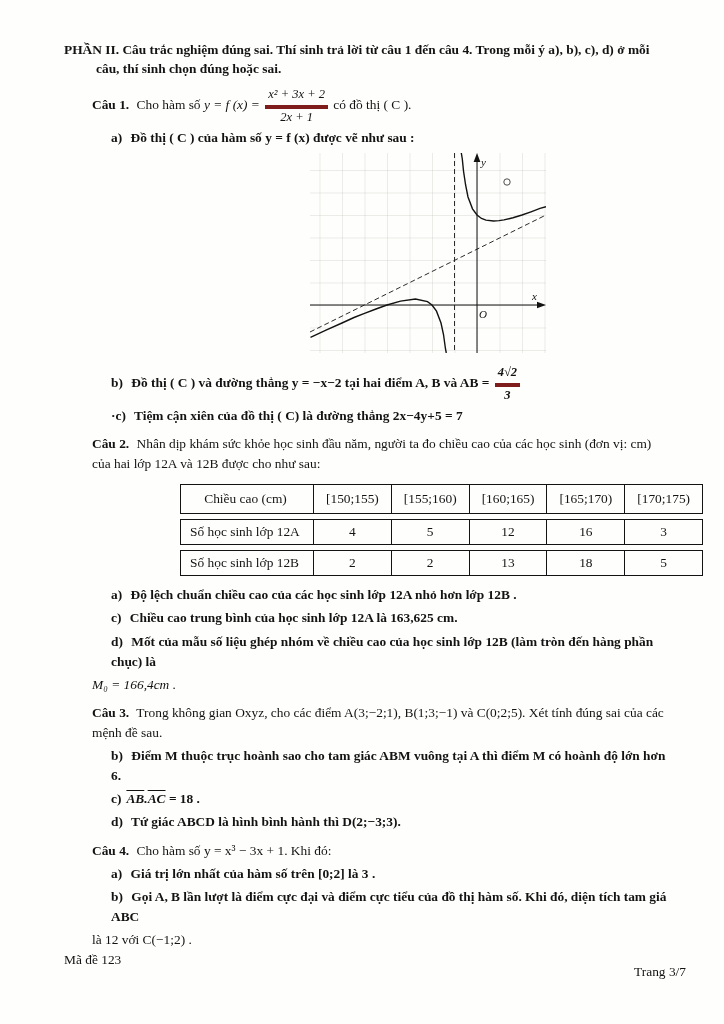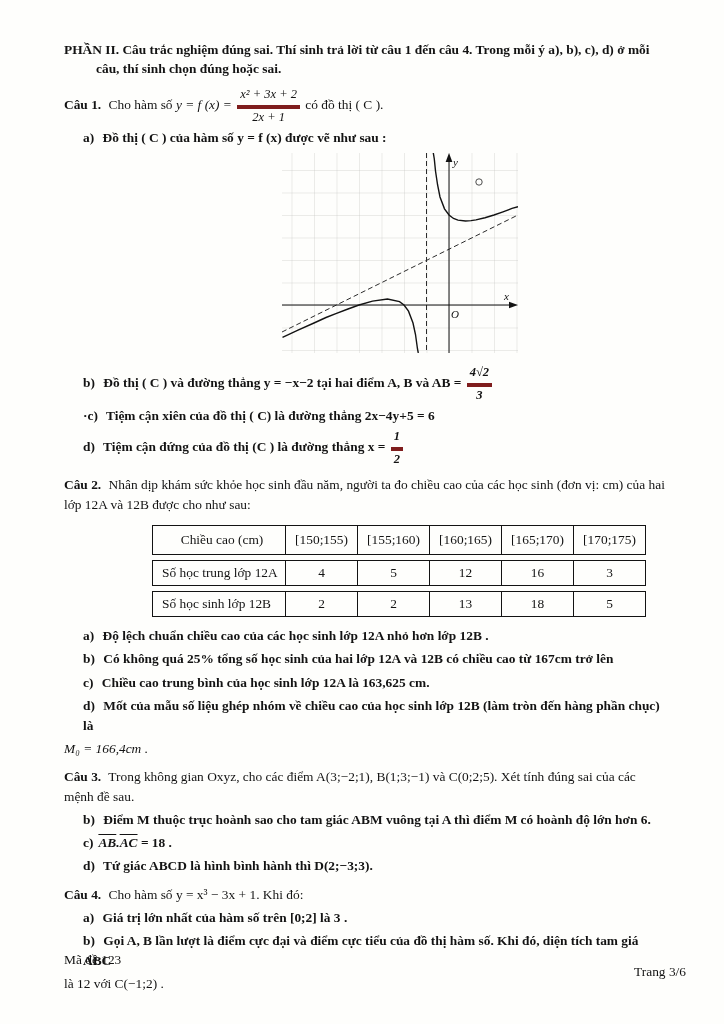--- a/index.html
+++ b/index.html
@@ -5,30 +5,30 @@
   html,body{margin:0;padding:0;}
   body{width:724px;height:1024px;background:#fefefc;font-family:"Liberation Serif",serif;font-size:13.4px;color:#131313;}
   .page{position:relative;width:724px;height:1024px;padding:40px 56px 0 64px;box-sizing:border-box;overflow:hidden;}
   .bold{font-weight:700;}
   .hang{padding-left:32px;text-indent:-32px;line-height:1.45;margin-bottom:8px;}
   .q-label{font-weight:700;margin-right:4px;}
   .opt-label{margin-right:5px;}
   .opt{padding-left:19px;margin:3px 0;line-height:1.5;font-weight:bold;}
   .cont{margin:2px 0;line-height:1.5;}
   .mi{font-style:italic;}
-  .question{margin-bottom:7px;}
+  .question{margin-bottom:7px;margin-left:28px;}
   .q-intro{margin:8px 0 3px;line-height:1.5;}
   .frac{display:inline-block;vertical-align:middle;text-align:center;line-height:1.2;font-style:italic;font-size:12.5px;padding:0 2px;}
   .frac .num{display:block;border-bottom:4px solid #7f1d1d;padding:0 3px 3px;}
   .frac .den{display:block;padding-top:1px;}
   .vec{font-style:italic;text-decoration:overline;text-align:center;}
   .graph-wrap{margin:5px 0 8px 218px;width:236px;}
   .glabel{font-style:italic;font-size:11px;fill:#131313;font-family:"Liberation Serif",serif;}
   .stat-table{border-collapse:separate;border-spacing:0 5px;margin:5px 0 4px 88px;font-size:13.4px;}
-  .stat-table td{border:1px solid #131313;padding:4px 3px;text-align:center;min-width:72px;box-sizing:border-box;}
+  .stat-table td{border:1px solid #131313;padding:4px 12px;text-align:center;min-width:72px;box-sizing:border-box;}
   .stat-table td:first-child{min-width:134px;text-align:left;padding-left:9px;}
   .stat-table td+td{border-left:0;}
   .stat-table tr:first-child td{padding-top:6px;padding-bottom:6px;text-align:center;}
   .stat-table tr:first-child td:first-child{text-align:center;}
   .footer{position:absolute;left:64px;right:38px;top:952px;display:flex;justify-content:space-between;}
   .footer .right{margin-top:12px;}
 </style>
 </head>
 <body>
 
@@ -77,72 +77,63 @@
     </div>
 
     <div class="opt">
       <span class="opt-label">b)</span>
       <span>Đồ thị ( C ) và đường thẳng y = −x−2 tại hai điểm A, B và AB =</span>
       <span class="frac"><span class="num">4√2</span><span class="den">3</span></span>
     </div>
 
     <div class="opt">
       <span class="opt-label">·c)</span>
-      <span>Tiệm cận xiên của đồ thị ( C) là đường thẳng 2x−4y+5 = 6</span>
+      <span>Tiệm cận xiên của đồ thị ( C) là đường thẳng 2x−4y+5 = 7</span>
     </div>
 
-    <div class="opt">
-      <span class="opt-label">d)</span>
-      <span>Tiệm cận đứng của đồ thị (C ) là đường thẳng x =</span>
-      <span class="frac"><span class="num">1</span><span class="den">2</span></span>
-    </div>
   </div>
 
   <div class="question">
     <div class="q-intro">
       <span class="q-label">Câu 2.</span>
       <span>Nhân dịp khám sức khỏe học sinh đầu năm, người ta đo chiều cao của các học sinh (đơn vị: cm) của hai lớp 12A và 12B được cho như sau:</span>
     </div>
 
     <table class="stat-table">
       <tbody>
           <tr>
         <td>Chiều cao (cm)</td>
         <td>[150;155)</td>
         <td>[155;160)</td>
         <td>[160;165)</td>
         <td>[165;170)</td>
         <td>[170;175)</td>
       </tr>
       <tr>
-        <td>Số học trung lớp 12A</td>
+        <td>Số học sinh lớp 12A</td>
         <td>4</td>
         <td>5</td>
         <td>12</td>
         <td>16</td>
         <td>3</td>
       </tr>
       <tr>
         <td>Số học sinh lớp 12B</td>
         <td>2</td>
         <td>2</td>
         <td>13</td>
         <td>18</td>
         <td>5</td>
       </tr>
     </tbody>
       </table>
 
     <div class="opt">
       <span class="opt-label">a)</span>
       <span>Độ lệch chuẩn chiều cao của các học sinh lớp 12A nhỏ hơn lớp 12B .</span>
-    </div>
-    <div class="opt">
-      <span class="opt-label">b)</span>
-      <span>Có không quá 25% tổng số học sinh của hai lớp 12A và 12B có chiều cao từ 167cm trở lên</span>
     </div>
     <div class="opt">
       <span class="opt-label">c)</span>
       <span>Chiều cao trung bình của học sinh lớp 12A là 163,625 cm.</span>
     </div>
     <div class="opt">
       <span class="opt-label">d)</span>
       <span>Mốt của mẫu số liệu ghép nhóm về chiều cao của học sinh lớp 12B (làm tròn đến hàng phần chục) là</span>
     </div>
     <div class="cont mi">M₀ = 166,4cm .</div>
@@ -178,16 +169,16 @@
     </div>
     <div class="opt">
       <span class="opt-label">b)</span>
       <span>Gọi A, B lần lượt là điểm cực đại và điểm cực tiểu của đồ thị hàm số. Khi đó, diện tích tam giá ABC</span>
     </div>
     <div class="cont">là 12 với C(−1;2) .</div>
   </div>
 
   <div class="footer">
     <span class="left">Mã đề 123</span>
-    <span class="right">Trang 3/6</span>
+    <span class="right">Trang 3/7</span>
   </div>
 
 </div>
 
 </body></html>

